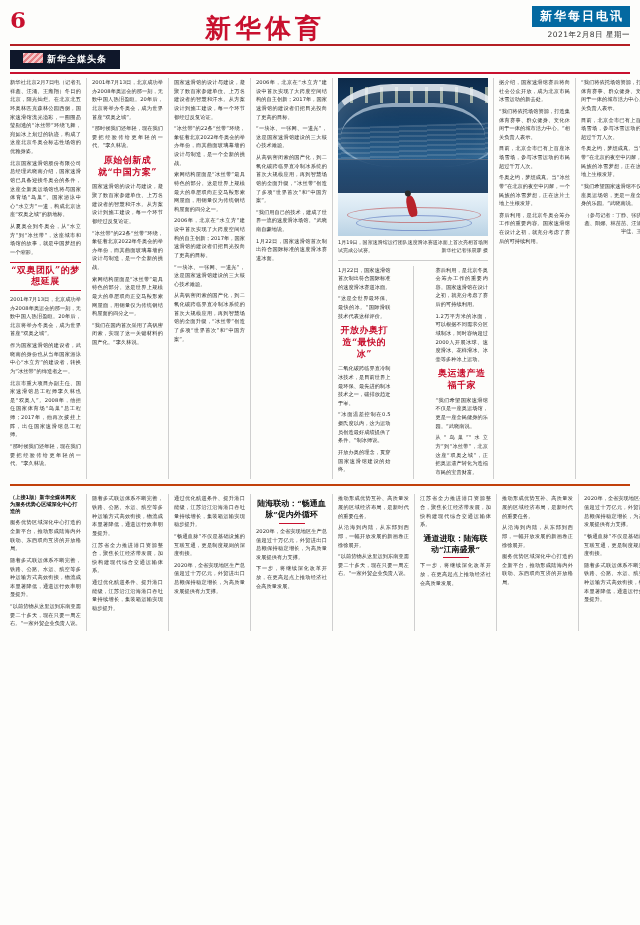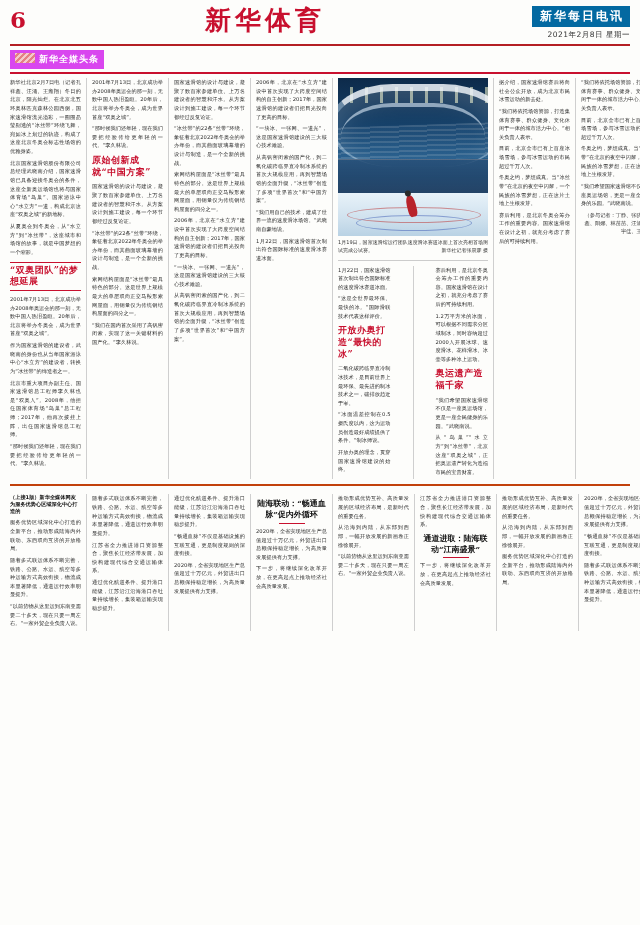--- a/index.html
+++ b/index.html
@@ -36,20 +36,21 @@
     font-size: 23px;
     font-weight: bold;
     font-family: "DejaVu Serif", "Liberation Serif", serif;
     line-height: 1;
     padding-top: 2px;
     width: 40px;
   }
   .masthead-center {
     flex: 1;
     text-align: center;
+    margin-top: 8px;
   }
   .masthead-title {
     font-family: "DejaVu Serif", "Liberation Serif", serif;
     font-size: 26px;
     font-weight: bold;
     color: #c8102e;
     letter-spacing: 4px;
     line-height: 1.1;
   }
   .masthead-right {
@@ -76,26 +77,26 @@
   }
 
   
   .banner-row {
     display: flex;
     align-items: flex-start;
     margin-top: 4px;
     gap: 6px;
   }
   .banner-tag {
-    background: #d946ef;
+    background: #0f172a;
     color: #fff;
     font-size: 9px;
     font-weight: bold;
     letter-spacing: 1px;
-    padding: 3px 5px;
+    padding: 3px 13px;
     white-space: nowrap;
     position: relative;
   }
   .banner-tag:before {
     content: "";
     display: inline-block;
     width: 20px;
     height: 10px;
     background: linear-gradient(135deg,#f4c9cb 25%, #e57f84 25%, #e57f84 50%, #f4c9cb 50%, #f4c9cb 75%, #e57f84 75%);
     background-size: 6px 6px;
@@ -148,21 +149,21 @@
     color: #2b2b2b;
     margin-bottom: 3px;
     letter-spacing: 0.05px;
     word-break: break-all;
   }
   .sec-head {
     font-family: "DejaVu Serif", "Liberation Serif", serif;
     font-size: 9px;
     font-weight: bold;
     color: #c8102e;
-    text-align: left;
+    text-align: center;
     margin: 5px 0 4px 0;
     letter-spacing: 0.5px;
     line-height: 1.3;
   }
   .sec-head.boxed {
     border-top: 1px solid #c8102e;
     border-bottom: 1px solid #c8102e;
     padding: 2px 0;
   }
   .divider {

